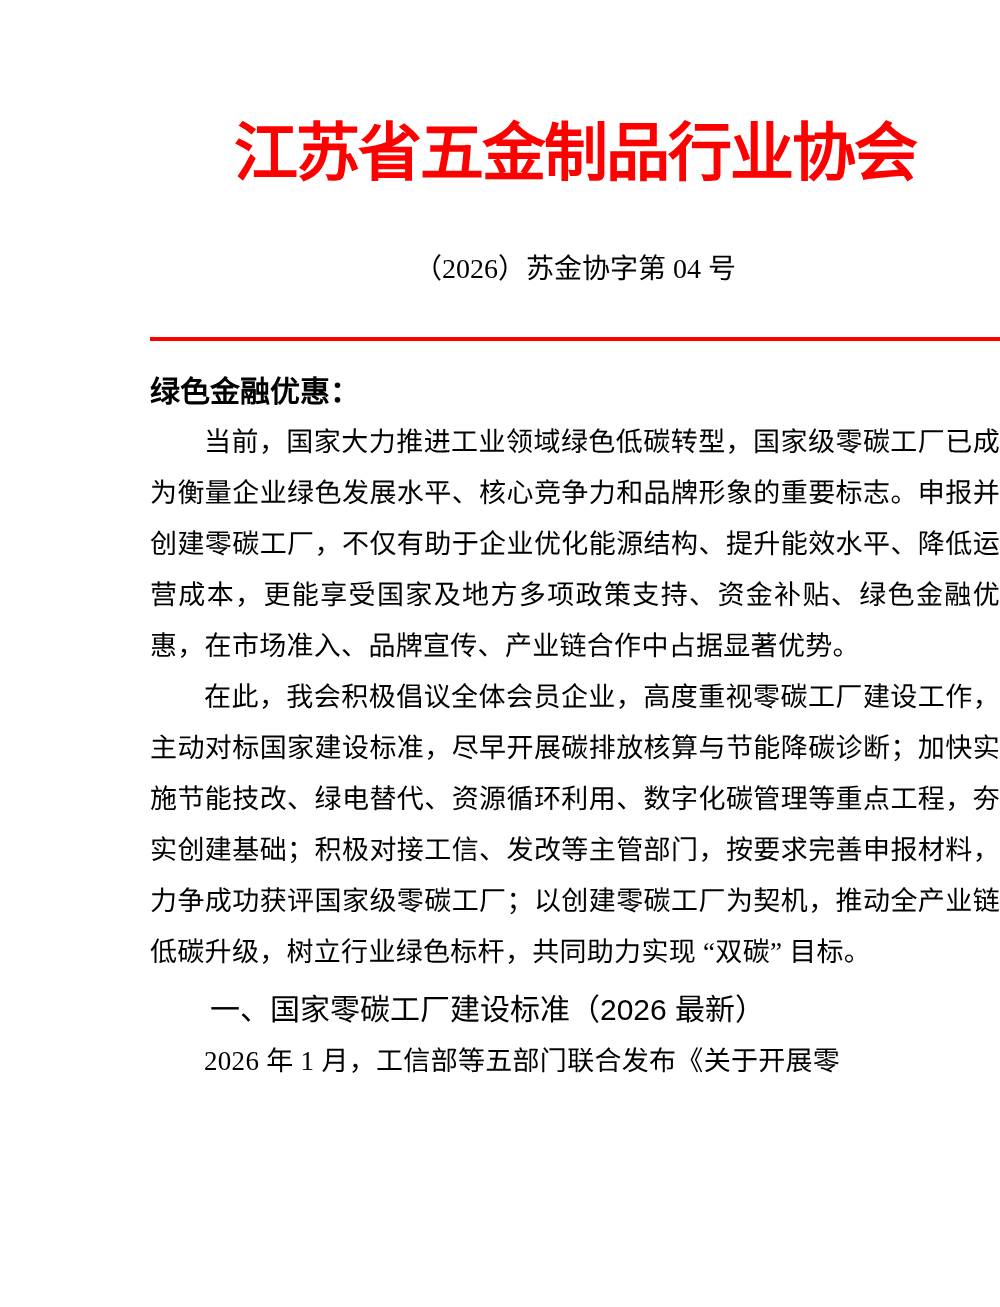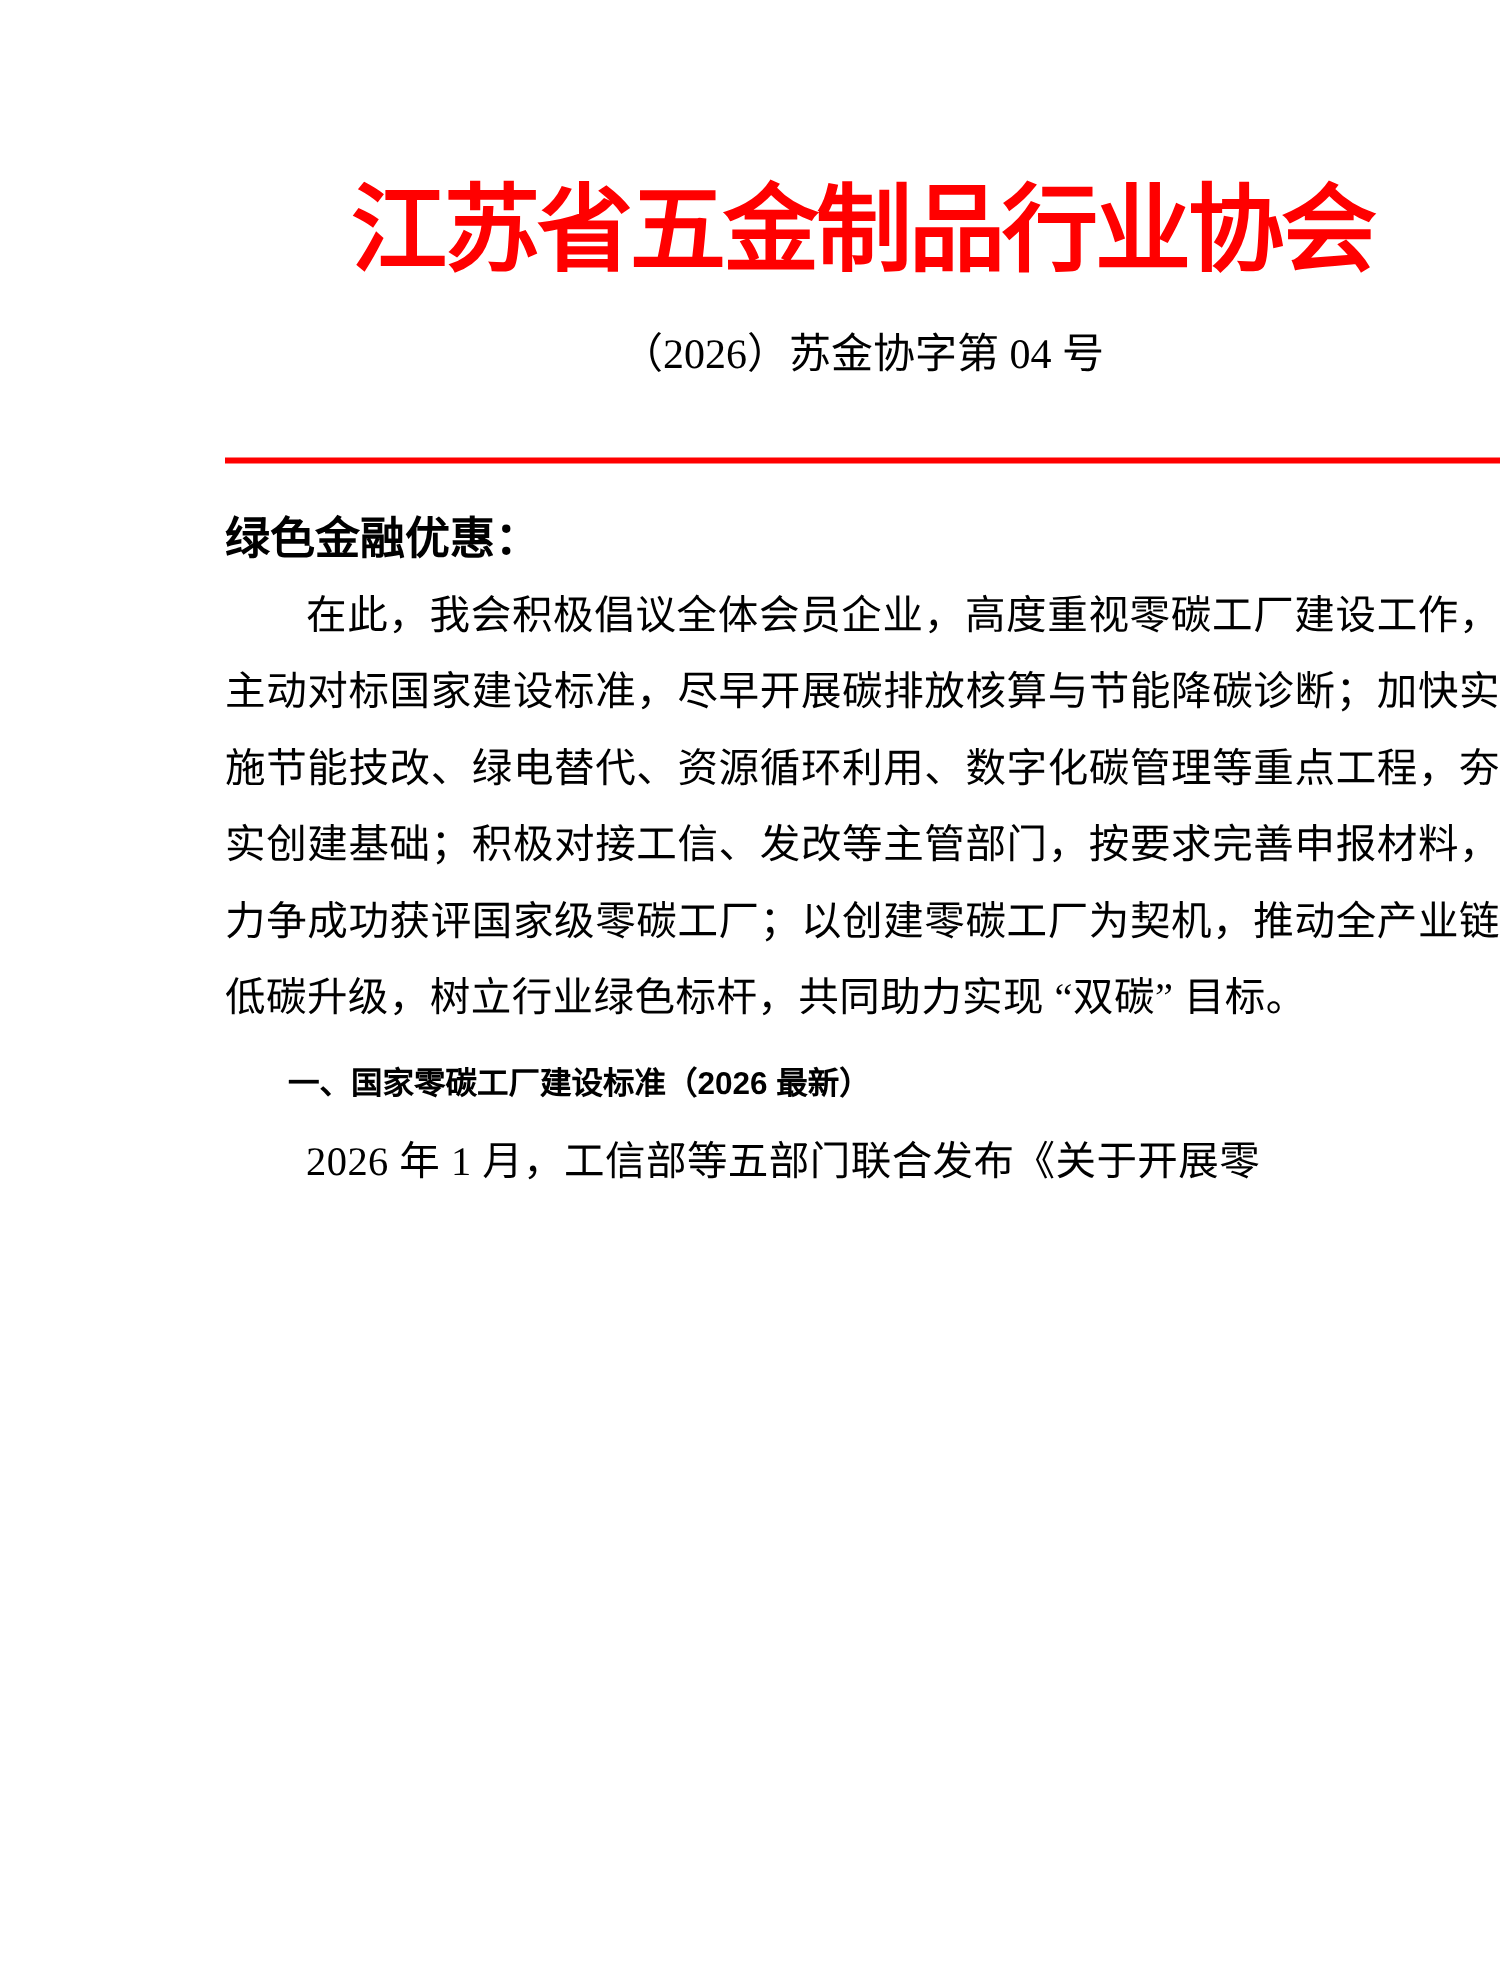--- a/index.html
+++ b/index.html
@@ -29,21 +29,21 @@
     font-size: 64px;
     line-height: 76px;
     letter-spacing: -2px;
     font-weight: bold;
     text-align: center;
     color: var(--letterhead-red);
     font-family: "Liberation Serif", "DejaVu Serif", serif;
     white-space: nowrap;
   }
   .doc-number {
-    margin-top: 28px;
+    margin-top: 60px;
     font-size: 28px;
     line-height: 34px;
     text-align: center;
     color: var(--body-text);
   }
   .divider {
     margin-top: 51px;
     height: 4px;
     width: 100%;
     background: var(--divider-red);
@@ -67,43 +67,44 @@
   .body-par {
     font-size: 27px;
     line-height: 51px;
     text-indent: 2em;
     text-align: justify;
     text-justify: inter-ideograph;
     letter-spacing: 0.3px;
   }
   .section-heading {
     margin-top: 6px;
-    font-size: 21px;
+    font-size: 30px;
     line-height: 52px;
     text-indent: 2em;
-    font-weight: bold;
+    font-weight: normal;
     font-family: "Liberation Sans", "DejaVu Sans", sans-serif;
     white-space: nowrap;
   }
 </style>
 </head>
 <body>
 
 <div class="page">
   <div class="content">
 
     <div class="letterhead">
       <h1 class="assoc-name">江苏省五金制品行业协会</h1>
       <div class="doc-number">（2026）苏金协字第 04 号</div>
       <div class="divider"></div>
     </div>
 
 
     <p class="salutation">绿色金融优惠：</p>
 
+    <p class="body-par">当前，国家大力推进工业领域绿色低碳转型，国家级零碳工厂已成为衡量企业绿色发展水平、核心竞争力和品牌形象的重要标志。申报并创建零碳工厂，不仅有助于企业优化能源结构、提升能效水平、降低运营成本，更能享受国家及地方多项政策支持、资金补贴、绿色金融优惠，在市场准入、品牌宣传、产业链合作中占据显著优势。</p>
 
     <p class="body-par">在此，我会积极倡议全体会员企业，高度重视零碳工厂建设工作，主动对标国家建设标准，尽早开展碳排放核算与节能降碳诊断；加快实施节能技改、绿电替代、资源循环利用、数字化碳管理等重点工程，夯实创建基础；积极对接工信、发改等主管部门，按要求完善申报材料，力争成功获评国家级零碳工厂；以创建零碳工厂为契机，推动全产业链低碳升级，树立行业绿色标杆，共同助力实现 “双碳” 目标。</p>
 
     <h3 class="section-heading">一、国家零碳工厂建设标准（2026 最新）</h3>
 
     <p class="body-par">2026 年 1 月，工信部等五部门联合发布《关于开展零</p>
 
   </div>
 </div>
 

